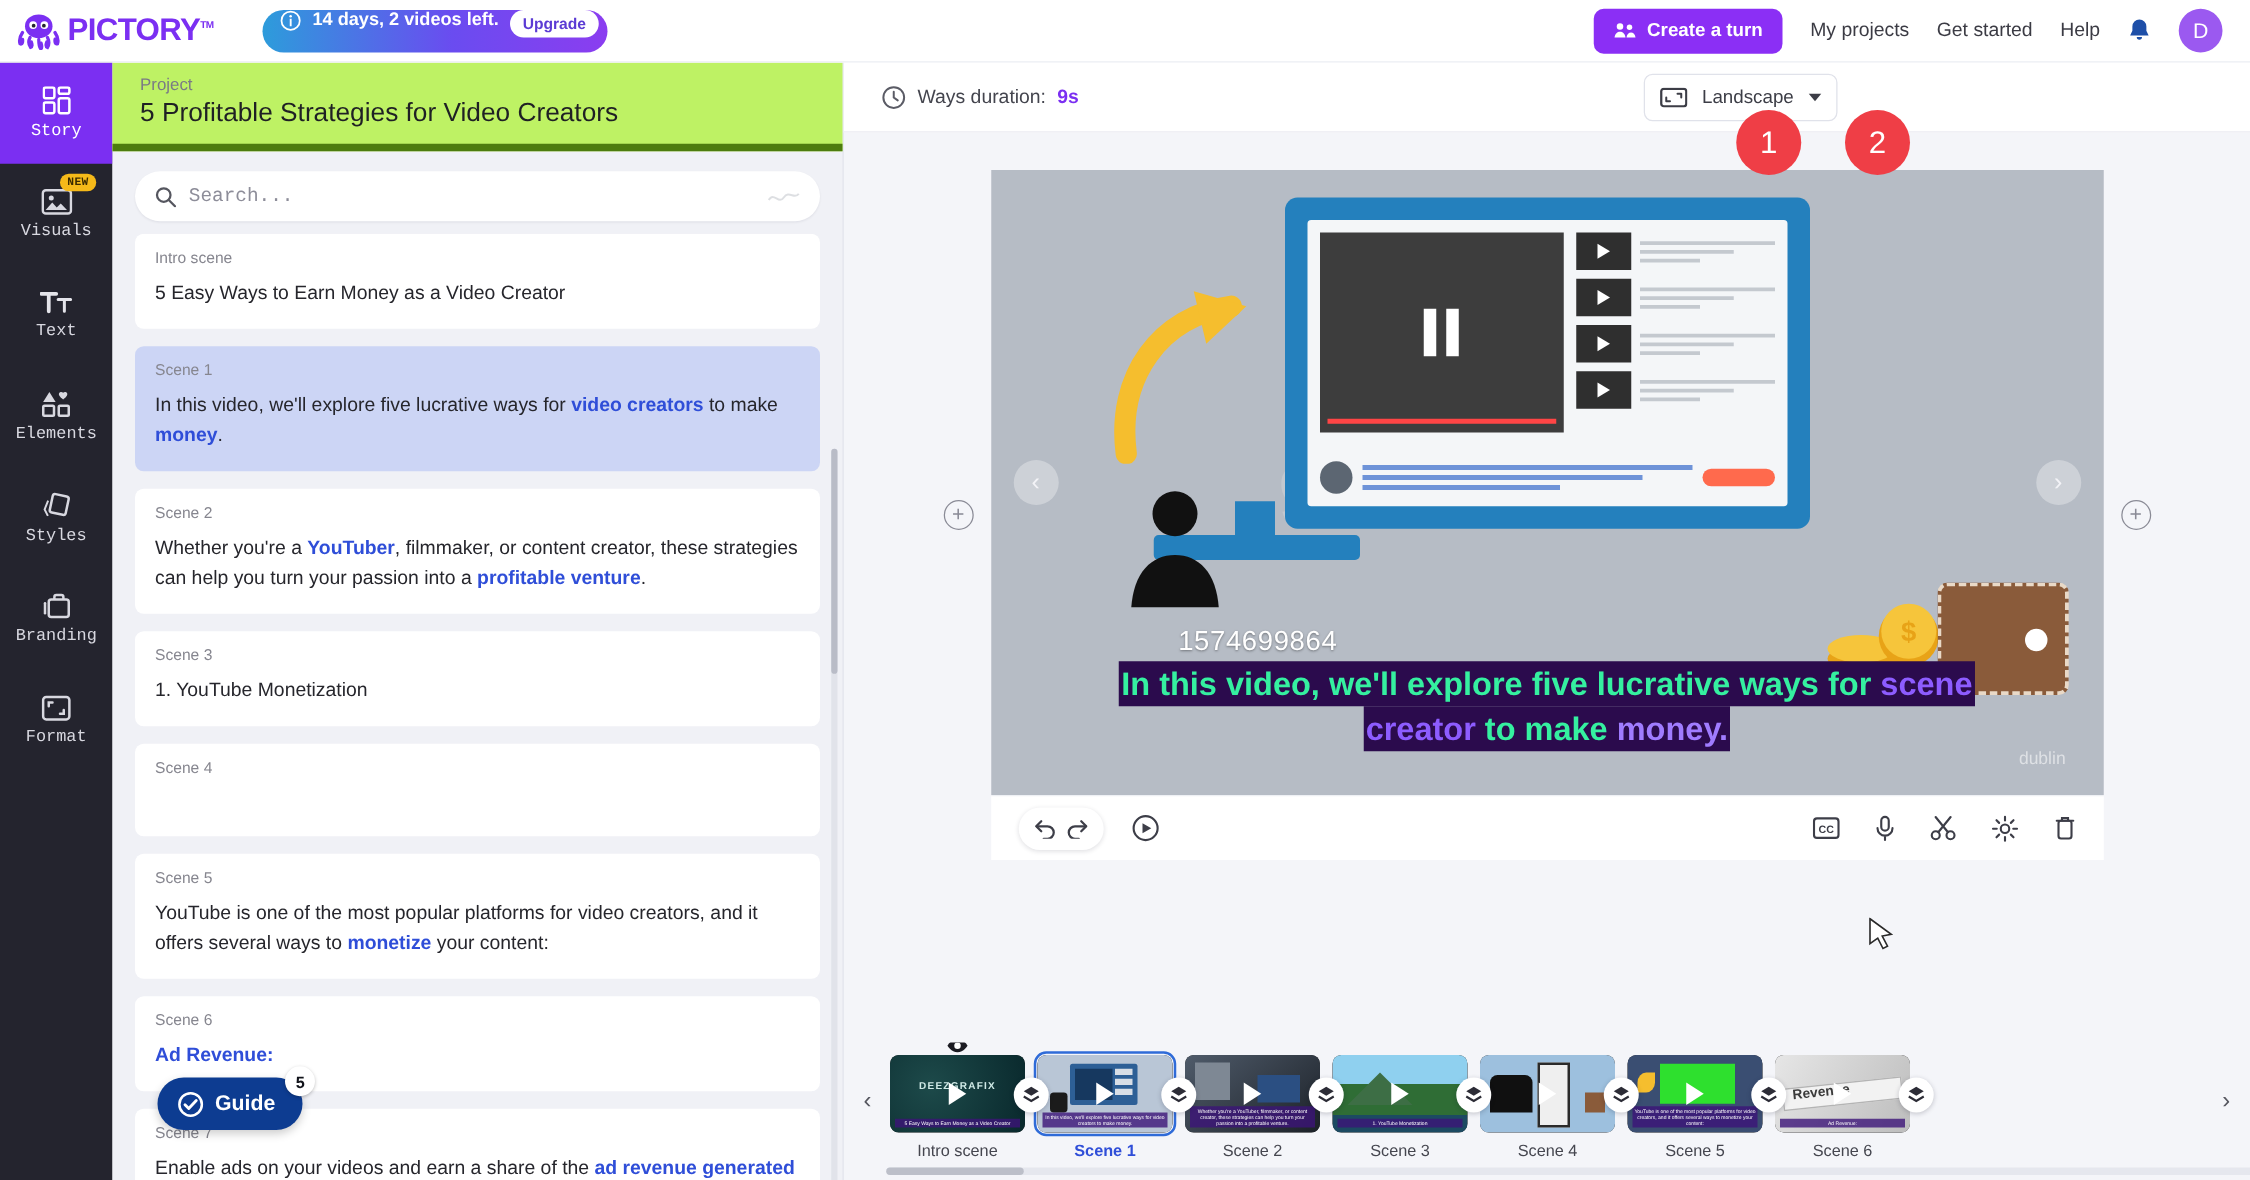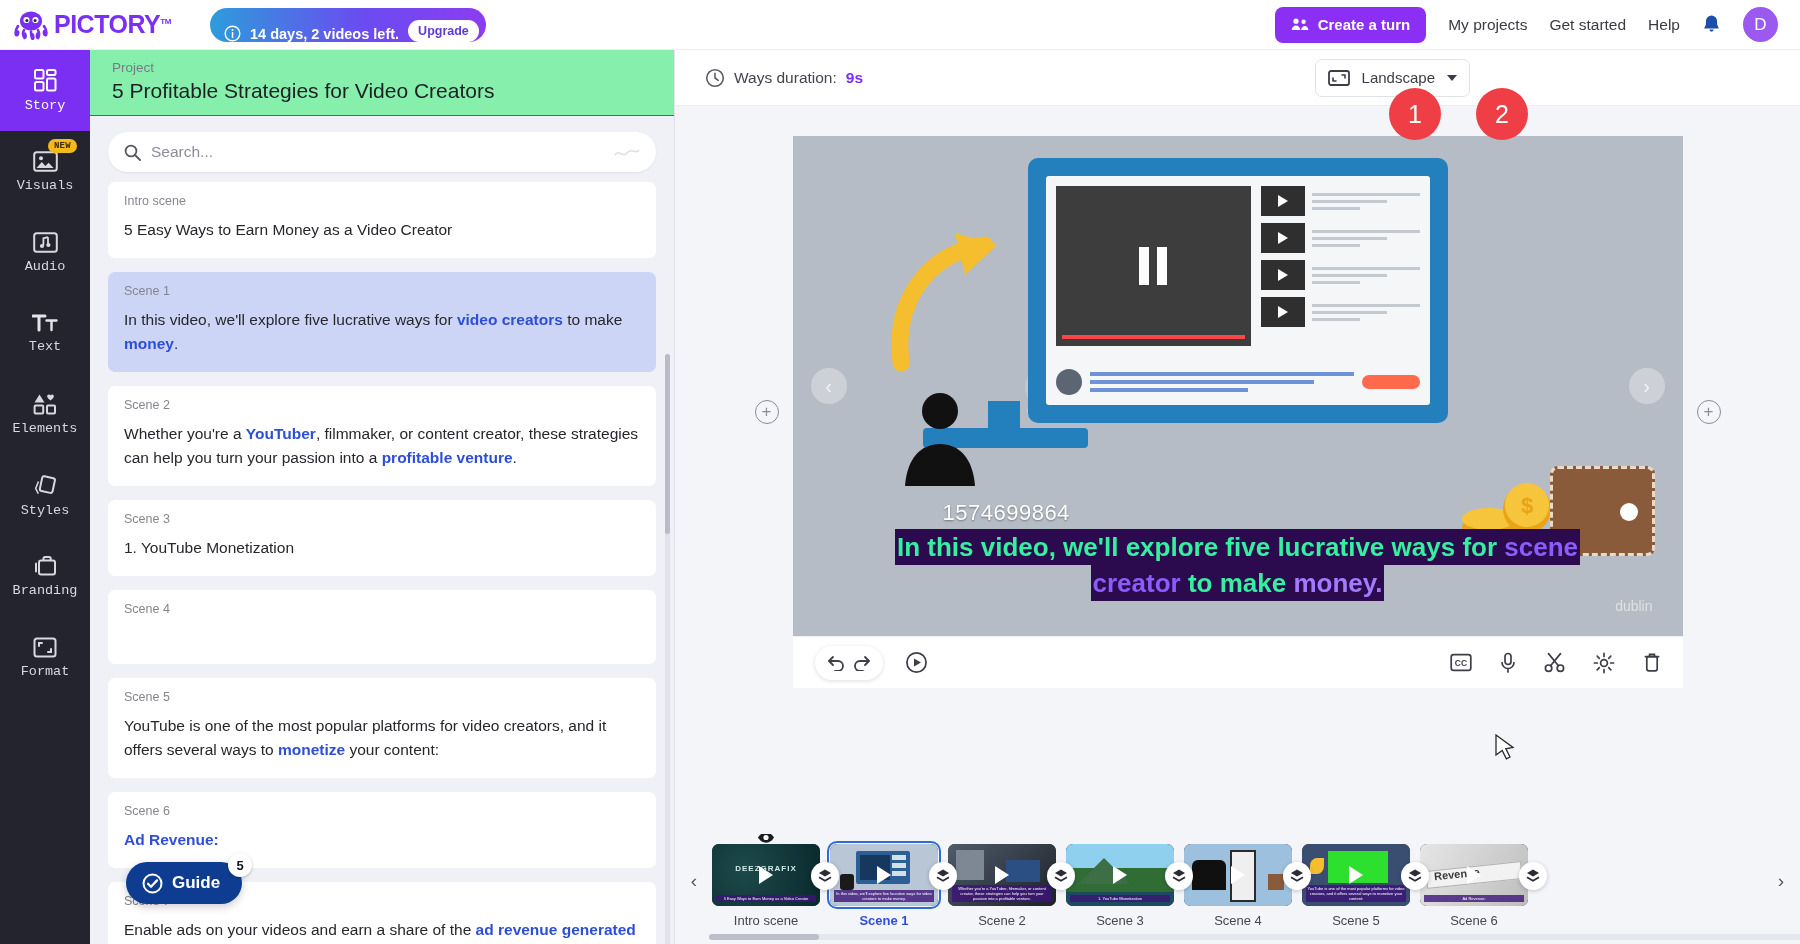--- a/index.html
+++ b/index.html
@@ -25,21 +25,21 @@
   .logo-text {
     font-size: 25px; font-weight: bold; letter-spacing: -0.5px;
     color: #7b2ff2; position: relative;
   }
   .logo-tm { font-size: 8px; vertical-align: super; color: #7b2ff2; }
 
   .trial-pill {
     margin-left: 16px;
     height: 34px; border-radius: 18px;
     background: linear-gradient(90deg, #2d9cdb 0%, #6a4cf0 55%, #8b3df0 100%);
-    display: flex; align-items: flex-end; gap: 9px;
+    display: flex; align-items: flex-start; gap: 9px;
     padding: 0 7px 0 14px; color: #fff;
   }
   .trial-pill .txt { font-size: 14.5px; font-weight: 600; white-space: nowrap;}
   .upgrade-btn {
     background: #fff; color: #5b3bd4; font-size: 12.5px; font-weight: 600;
     border-radius: 13px; padding: 4px 10px; border: none; cursor: pointer;
     font-family: inherit;
   }
   .topbar-right { margin-left: auto; display: flex; align-items: center; gap: 22px; }
   .create-team {
@@ -79,33 +79,33 @@
     font-size: 9px; font-weight: bold; border-radius: 7px;
     padding: 2px 6px; letter-spacing: .3px;
   }
 
   
   .left-panel {
     width: 585px; flex: 0 0 585px;
     background: #f0f1f6; display: flex; flex-direction: column;
     border-right: 1px solid #e2e4ec; position: relative;
   }
-  .proj-head { background: #86efac; padding: 10px 22px 12px 22px; border-bottom: 1px solid #4d7c0f;}
+  .proj-head { background: #bef264; padding: 10px 22px 12px 22px; border-bottom: 6px solid #4d7c0f;}
   .proj-kicker { font-size: 13.5px; color: #7a7a85; }
   .proj-title { font-size: 21px; color: #1f2024; margin-top: 4px; font-weight: 400;}
 
   .search-wrap { padding: 16px 18px 10px 18px; }
   .search-box {
     height: 40px; background: #fff; border-radius: 20px;
     display: flex; align-items: center; gap: 10px; padding: 0 16px;
     box-shadow: 0 1px 2px rgba(20,20,40,.07);
   }
   .search-box input {
     border: none; outline: none; font-size: 15.5px; color: #0f172a;
-    flex: 1; background: transparent; font-family: Liberation Sans, sans-serif;
+    flex: 1; background: transparent; font-family: Liberation Mono, monospace;
   }
   .search-box input::placeholder { color: #8d8d99; }
 
   .scenes { flex: 1; overflow: hidden; padding: 0 18px 0 18px; position: relative; }
   .scene-card {
     background: #fff; border-radius: 7px; margin-bottom: 14px;
     padding: 12px 16px 16px 16px; cursor: pointer;
   }
   .scene-card.selected { background: #ccd5f5; }
   .scene-num { font-size: 12.5px; color: #86868f; margin-bottom: 10px; }
@@ -368,30 +368,20 @@
       <div class="rail-item">
         <span class="rail-badge">NEW</span>
         <svg width="25" height="21" viewBox="0 0 25 21">
           <rect x="1.2" y="1.2" width="22.6" height="18.6" rx="2.5" fill="none" stroke="#d8d8e0" stroke-width="2"></rect>
           <circle cx="8" cy="7.3" r="2" fill="#d8d8e0"></circle>
           <path d="M3.5 17l5.3-6 3.6 4 3.2-3.2 5 5.2z" fill="#d8d8e0"></path>
         </svg>
         <span class="rail-label">Visuals</span>
       </div>
 
-      <div class="rail-item">
-        <svg width="25" height="21" viewBox="0 0 25 21">
-          <rect x="1.2" y="1.2" width="22.6" height="18.6" rx="2.5" fill="none" stroke="#d8d8e0" stroke-width="2"></rect>
-          <path d="M15 5.2v7.4" stroke="#d8d8e0" stroke-width="1.8" fill="none"></path>
-          <path d="M15 5.2l-4.6 1.1v7" stroke="#d8d8e0" stroke-width="1.8" fill="none"></path>
-          <circle cx="9" cy="14" r="2.1" fill="#d8d8e0"></circle>
-            <circle cx="15.4" cy="13" r="2.1" fill="#d8d8e0"></circle>
-        </svg>
-        <span class="rail-label">Audio</span>
-      </div>
 
       <div class="rail-item">
         <svg width="26" height="20" viewBox="0 0 26 20">
           <path d="M1 3h12M7 3v14" stroke="#e4e4ea" stroke-width="3" fill="none" stroke-linecap="round"></path>
           <path d="M14.5 7.5h10M19.5 7.5v9.5" stroke="#e4e4ea" stroke-width="2.4" fill="none" stroke-linecap="round"></path>
         </svg>
         <span class="rail-label">Text</span>
       </div>
 
       <div class="rail-item">

